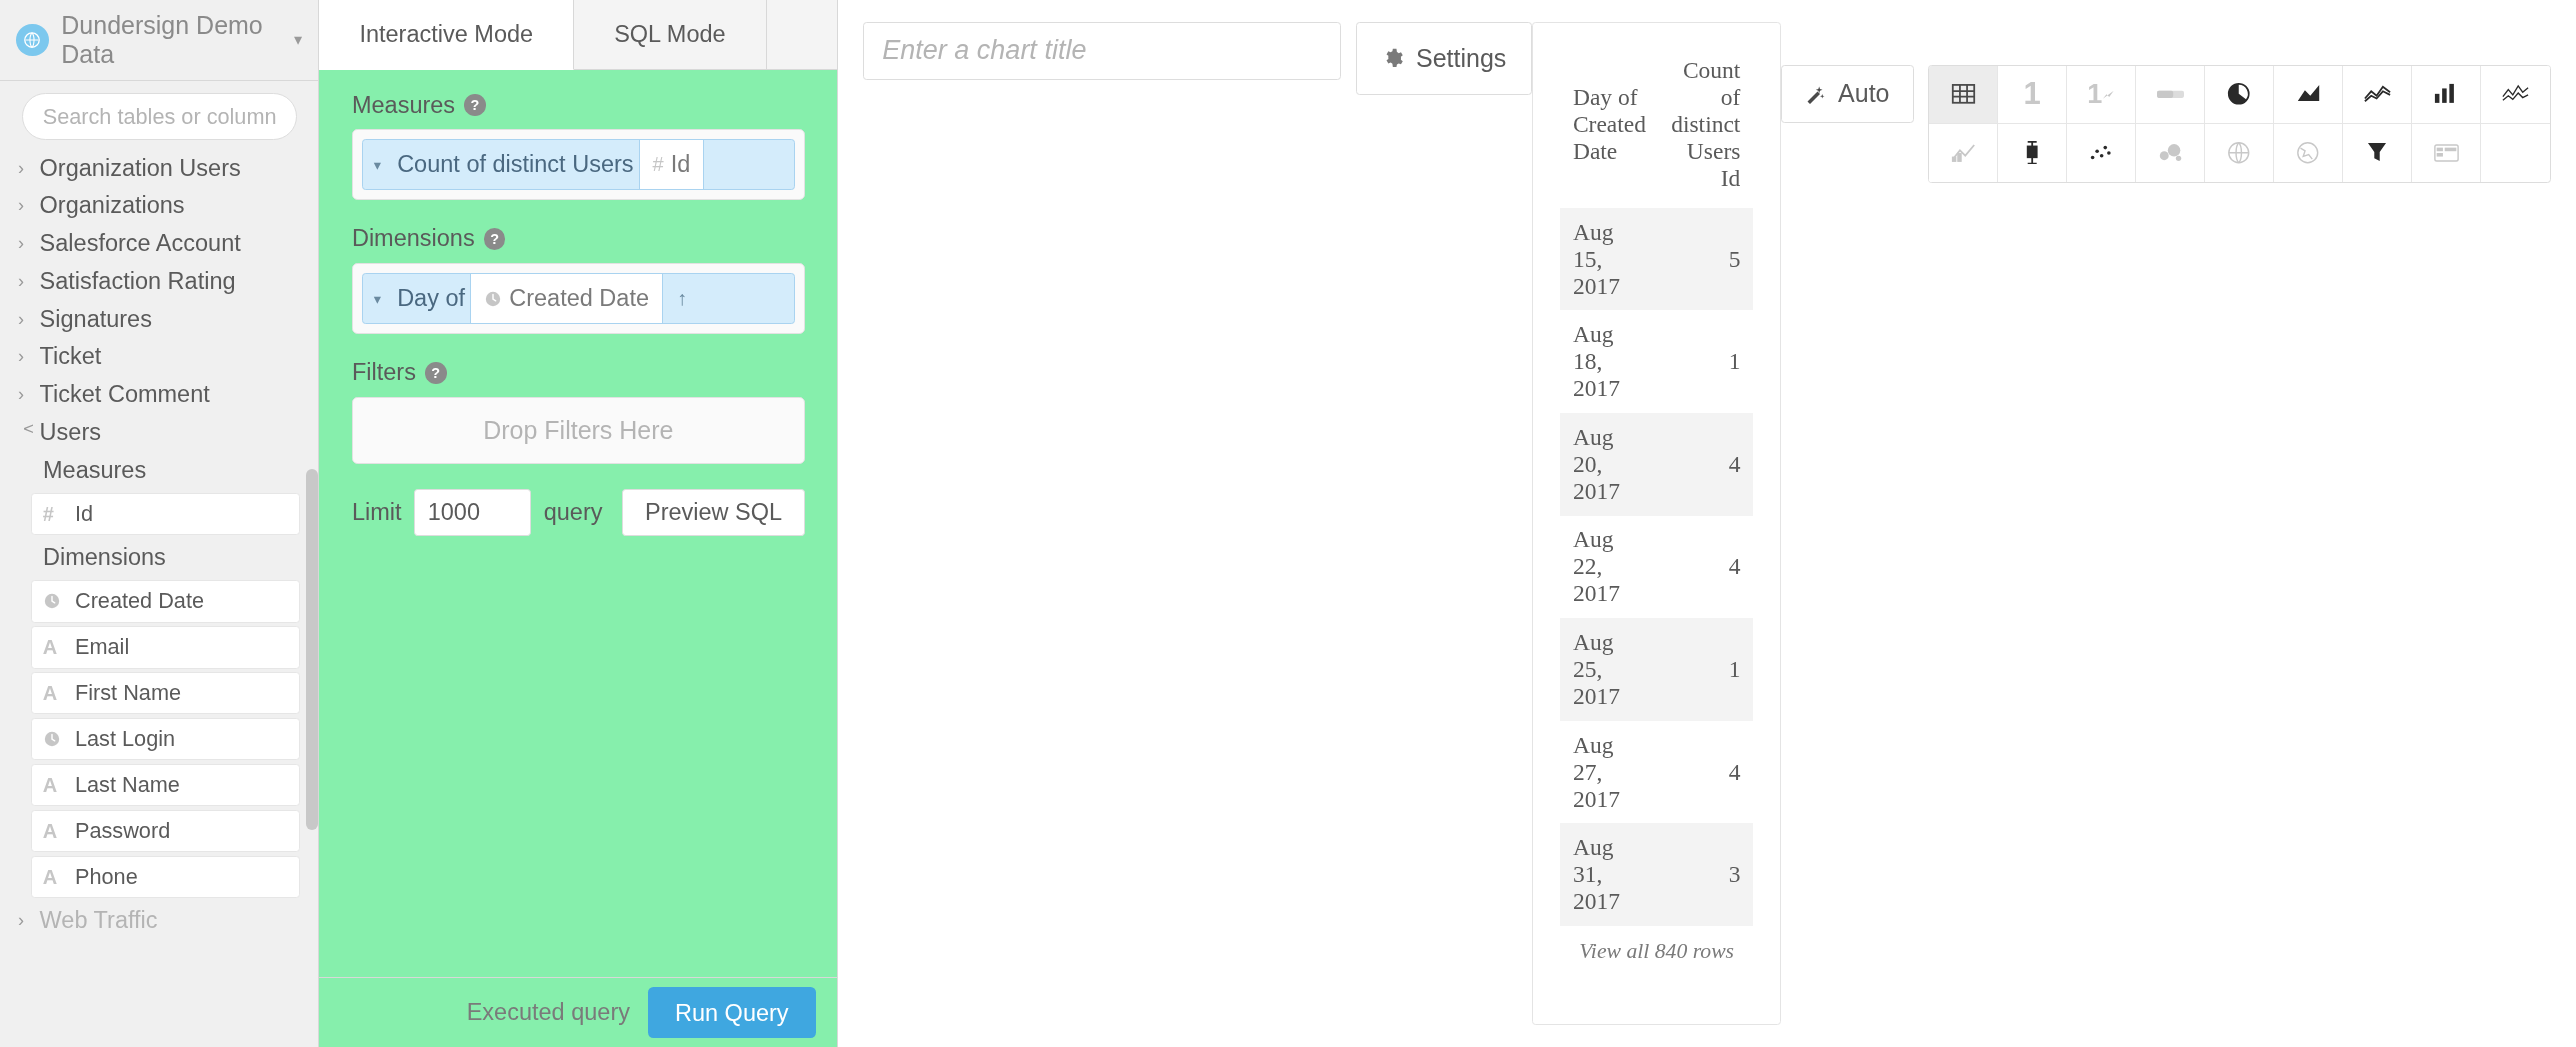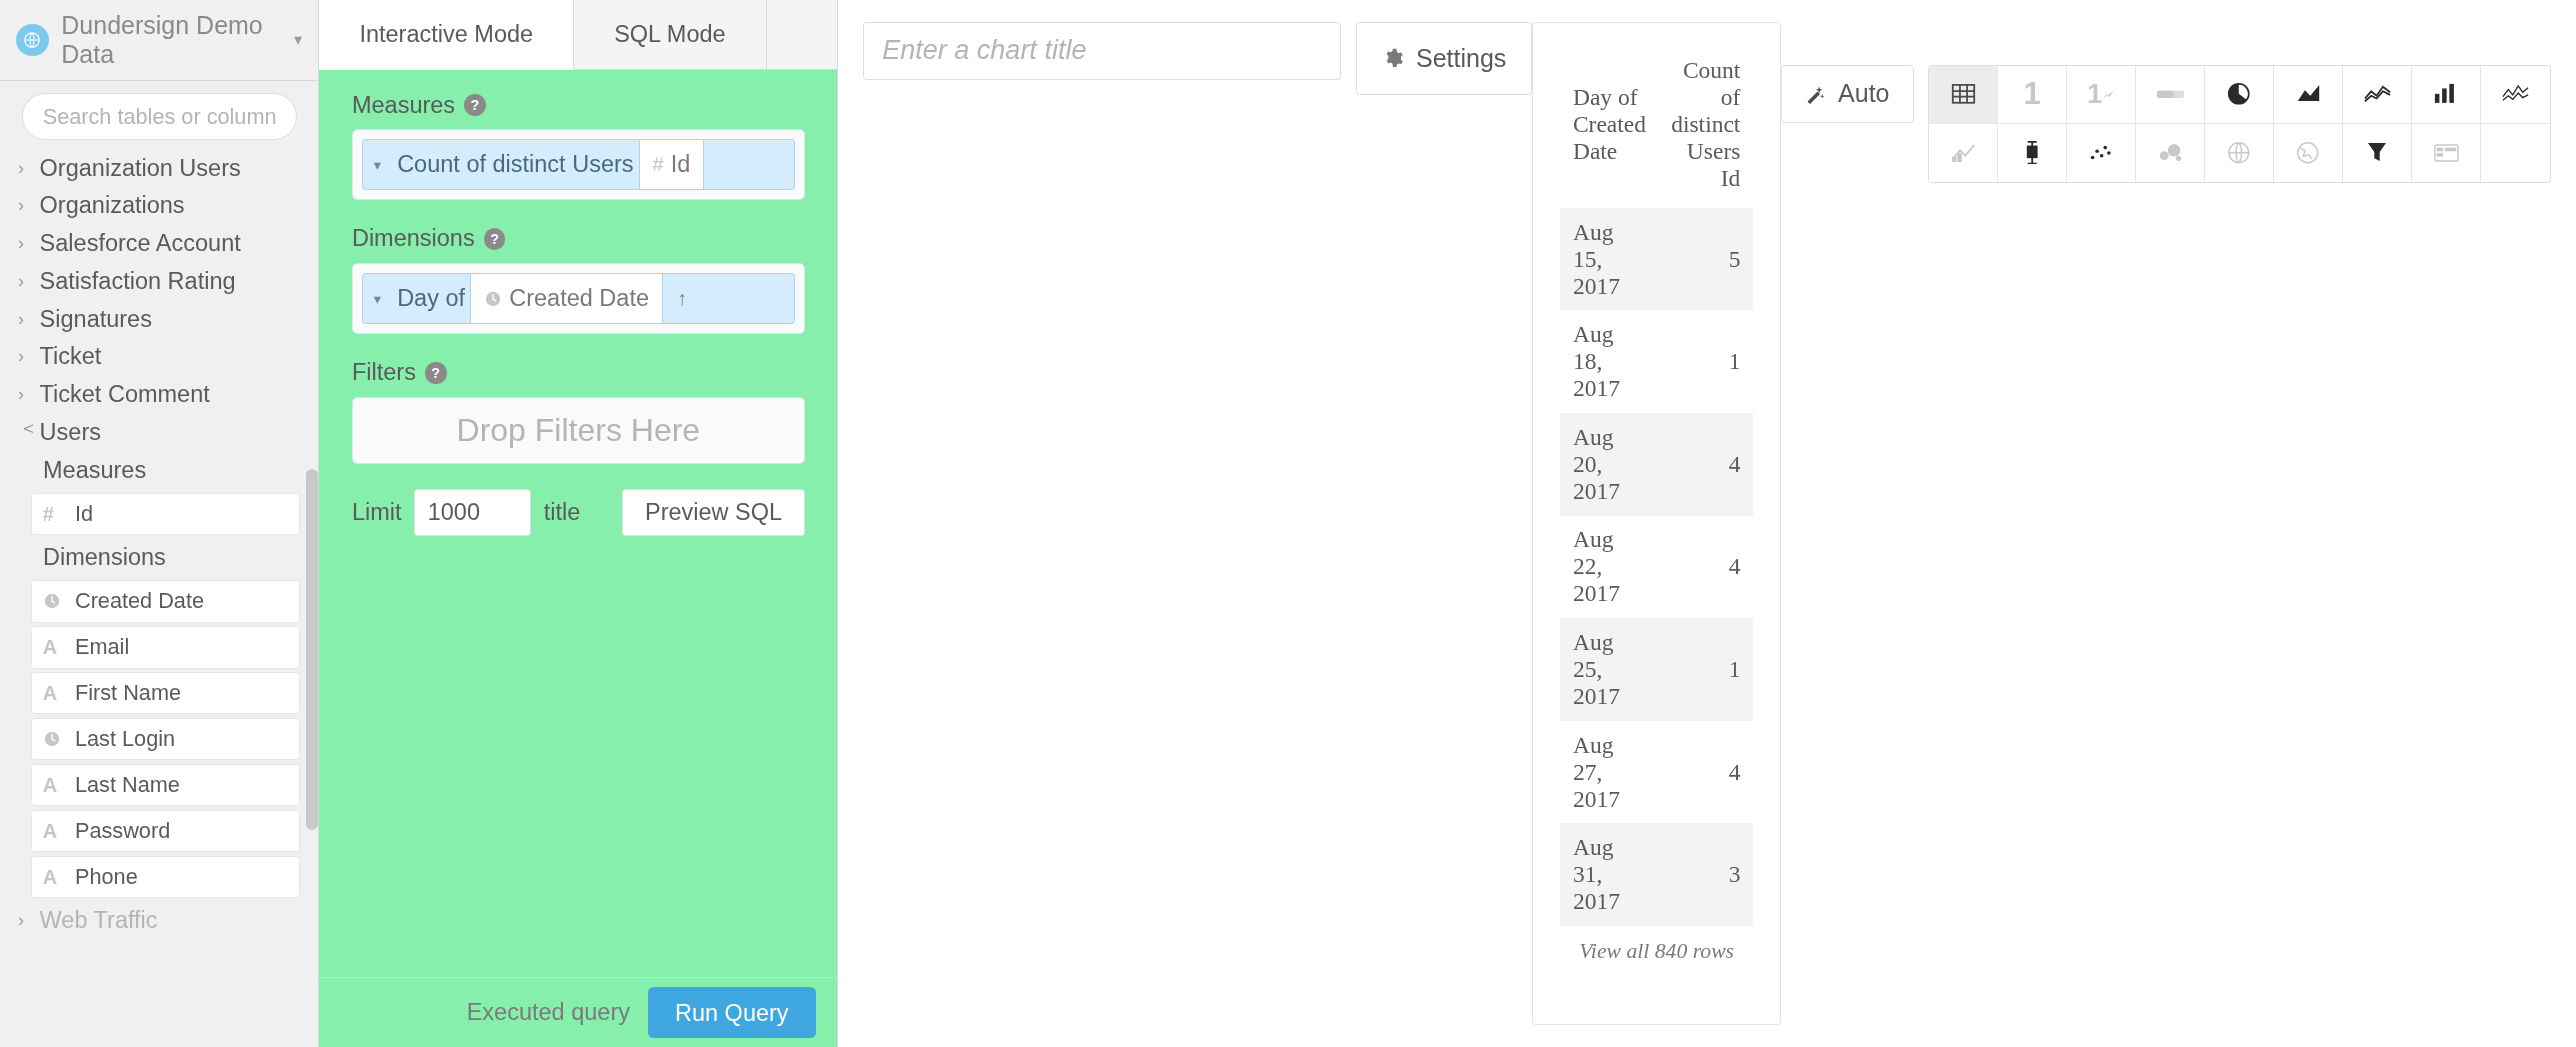--- a/index.html
+++ b/index.html
@@ -33,21 +33,21 @@
 .builder { padding: 21.7px 32.5px; flex: 1; }
 .section-label { font-size: 23.5px; color: #5a5a5a; margin-bottom: 10.8px; display: flex; align-items: center; }
 .section-label .help { margin-left: 9px; width: 21.7px; height: 21.7px; border-radius: 50%; background: #8a8a8a; color: #fff; font-size: 14.4px; display: flex; align-items: center; justify-content: center; font-weight: bold; }
 .drop-zone { border: 0.9px solid #e2e2e2; border-radius: 5.4px; background: #fafafa; padding: 9px; margin-bottom: 25px; min-height: 67px; display: flex; align-items: center; }
 .pill { background: #d4ecfb; border: 0.9px solid #a9d3f0; border-radius: 3.6px; display: flex; align-items: center; height: 51px; font-size: 23.5px; color: #4a6880; overflow: hidden; flex: 1; }
 .pill .pcaret { padding: 0 10.8px; color: #6a8aa0; font-size: 14.4px; }
 .pill .ptext { padding: 0 5.4px; }
 .pill .pseg { background: #fff; border-left: 0.9px solid #a9d3f0; border-right: 0.9px solid #a9d3f0; padding: 0 12.6px; height: 100%; display: flex; align-items: center; color: #7a7a7a; }
 .pill .pseg .picon { color: #c6c6c6; margin-right: 7.2px; font-size: 20px; }
 .pill .psort { padding: 0 14.4px; color: #6a8aa0; font-size: 20px; }
-.drop-empty { flex: 1; text-align: center; color: #b4b4b4; font-size: 32px; }
+.drop-empty { flex: 1; text-align: center; color: #b4b4b4; font-size: 25px; }
 .limit-row { display: flex; align-items: center; font-size: 23.5px; color: #5a5a5a; margin-top: 7.2px; }
 .limit-input { width: 117px; height: 47px; border: 0.9px solid #ddd; border-radius: 3.6px; margin: 0 12.6px; padding: 0 12.6px; font-size: 23.5px; color: #5a5a5a; }
 .preview-btn { margin-left: auto; height: 47px; padding: 0 21.7px; border: 0.9px solid #ddd; border-radius: 3.6px; background: #fff; font-size: 23.5px; color: #5a5a5a; cursor: pointer; }
 .exec-text { margin-left: auto; font-size: 23.5px; color: #7a7a7a; margin-right: 18px; }
 .run-btn { height: 51px; padding: 13px 27px; background: #3fa7e0; color: #fff; border: none; border-radius: 5.4px; font-size: 23.5px; cursor: pointer; }
 .footer-row { display: flex; align-items: center; height: 70px; border-top: 0.9px solid #d8d8d8; }
 .footer-left { width: 531px; padding-left: 34px; font-size: 23.5px; color: #5a5a5a; }
 .footer-mid { flex: 1; display: flex; align-items: center; padding: 0 21.7px; }
 
 
@@ -230,21 +230,21 @@
         <span>Filters</span>
         <span class="help">?</span>
       </div>
       <div class="drop-zone">
         <div class="drop-empty">Drop Filters Here</div>
       </div>
 
       <div class="limit-row">
         <span>Limit</span>
         <input class="limit-input" value="1000" style="">
-        <span>title</span>
+        <span>query</span>
         <button class="preview-btn">Preview SQL</button>
       </div>
     </div>
 
     <div class="footer-row" style="margin-left:-531px; width:calc(100% + 531px);">
       <div class="footer-left">Hide Output</div>
       <div class="footer-mid">
         <span class="exec-text">Executed query</span>
         <button class="run-btn">Run Query</button>
       </div>

